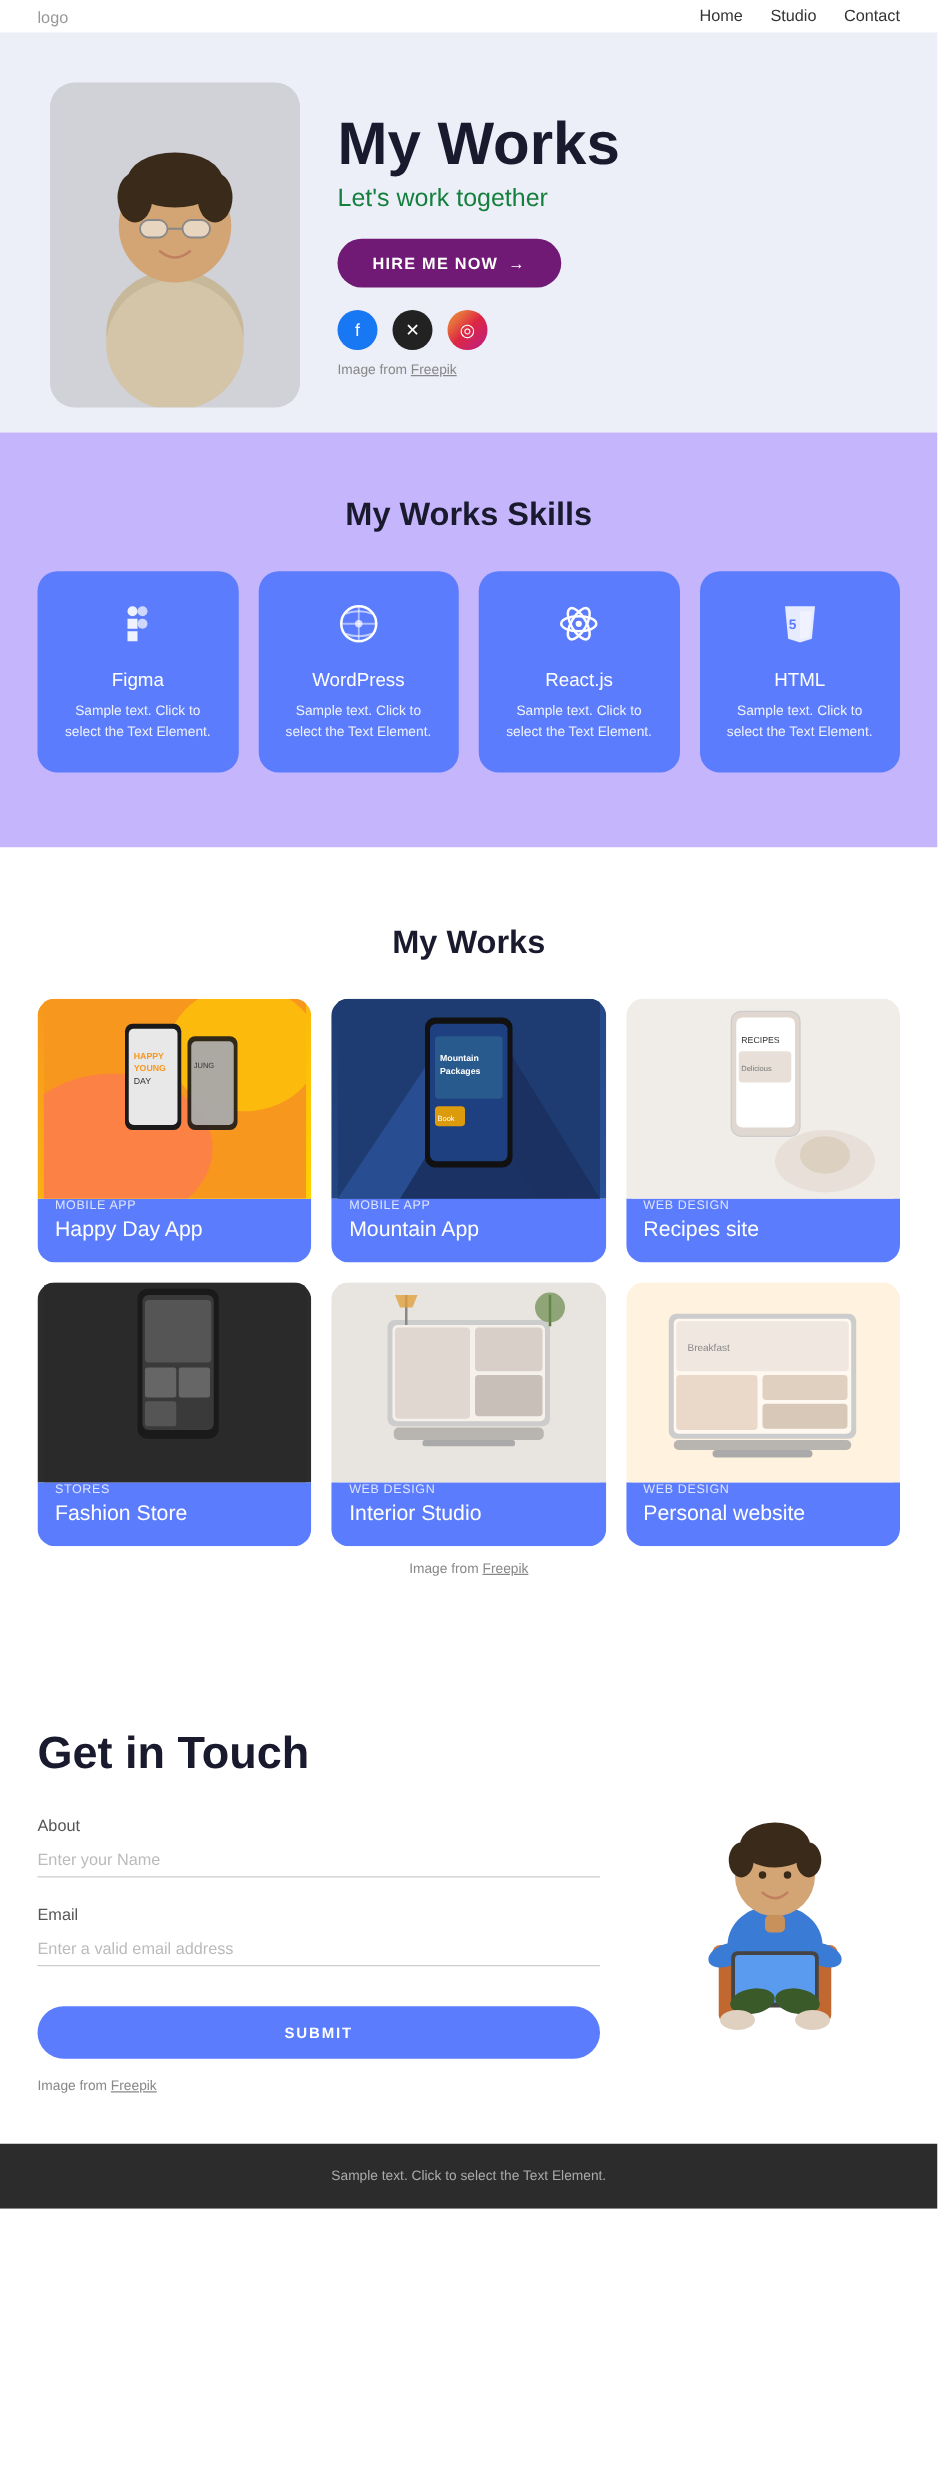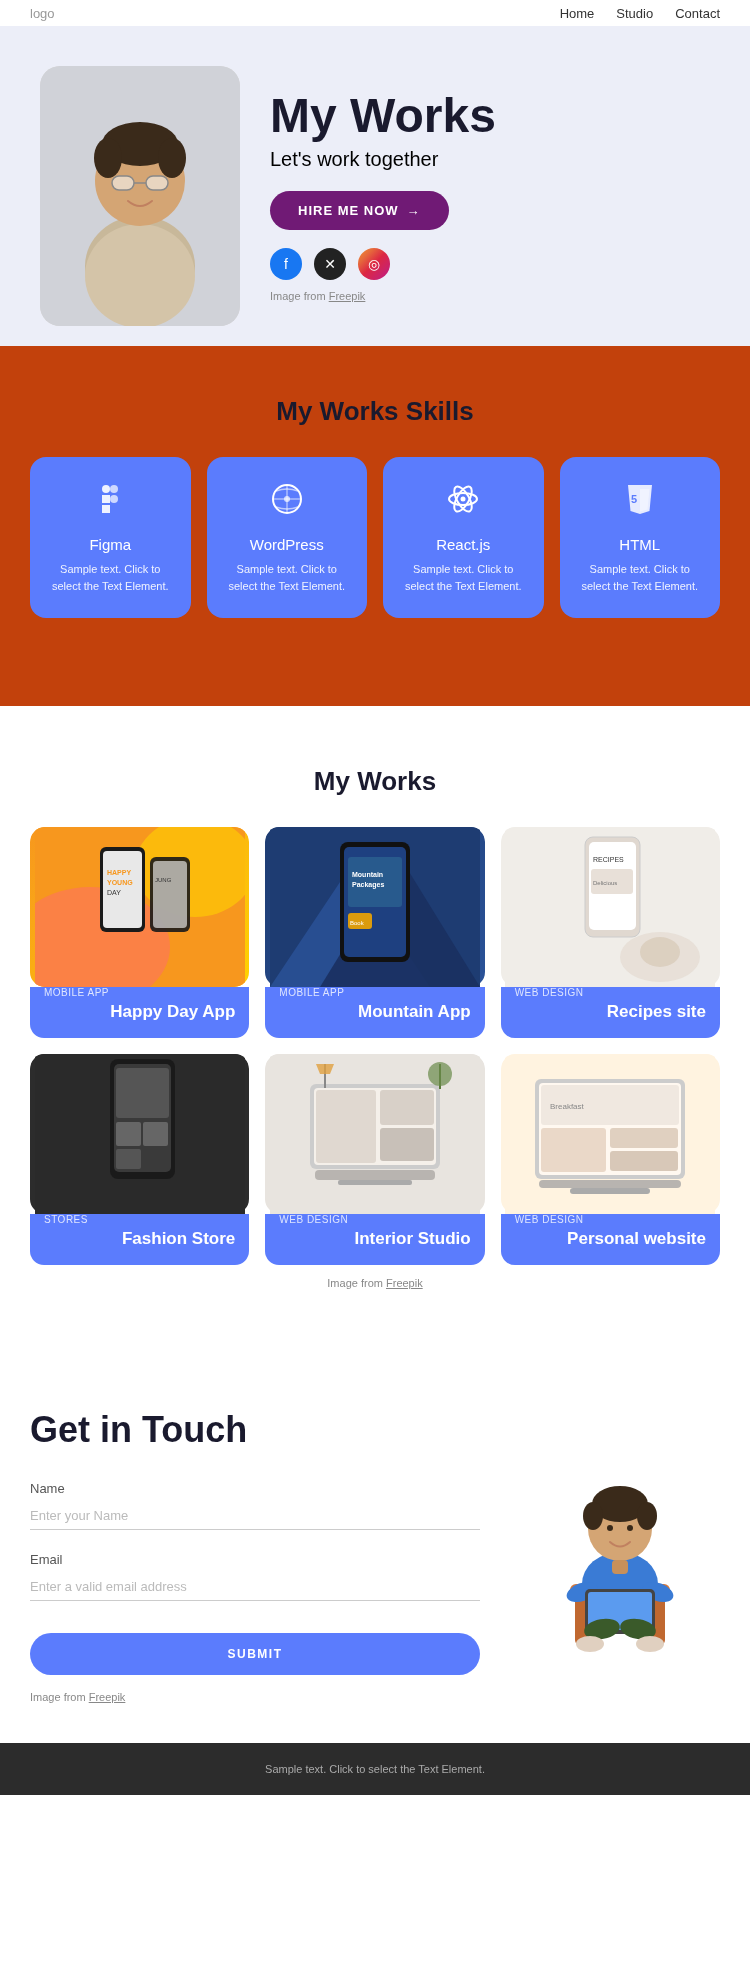--- a/index.html
+++ b/index.html
@@ -23,41 +23,41 @@
       min-height: 320px;
     }
     .hero-img {
       width: 200px; min-width: 200px; height: 260px;
       border-radius: 20px; overflow: hidden; background: #d4d4d4;
       display: flex; align-items: center; justify-content: center;
     }
     .hero-img svg { width: 100%; height: 100%; }
     .hero-content { flex: 1; }
     .hero-content h1 { font-size: 48px; font-weight: 800; color: #1a1a2e; line-height: 1.1; }
-    .hero-content .subtitle { color: #000000; font-size: 20px; margin: 6px 0 20px; }
+    .hero-content .subtitle { color: #15803d; font-size: 20px; margin: 6px 0 20px; }
     .hire-btn {
       background: #701a75; color: #fff; border: none; border-radius: 30px;
       padding: 12px 28px; font-size: 13px; font-weight: 600; letter-spacing: 1px;
       cursor: pointer; display: inline-flex; align-items: center; gap: 8px;
     }
     .social-icons { display: flex; gap: 12px; margin-top: 18px; }
     .social-icon {
       width: 32px; height: 32px; border-radius: 50%;
       display: flex; align-items: center; justify-content: center;
       font-size: 14px; cursor: pointer;
     }
     .social-icon.fb { background: #1877f2; color: #fff; }
     .social-icon.tw { background: #222; color: #fff; }
     .social-icon.ig { background: linear-gradient(135deg,#f09433,#e6683c,#dc2743,#cc2366,#bc1888); color: #fff; }
     .hero-credit { font-size: 11px; color: #888; margin-top: 10px; }
     .hero-credit a { color: #888; }
 
     
     .skills-section {
-      background: #c2410c; padding: 50px 30px 88px;
+      background: #c4b5fd; padding: 50px 30px 60px;
     }
     .section-title { text-align: center; font-size: 26px; font-weight: 700; margin-bottom: 30px; color: #1a1a2e; }
     .skills-grid {
       display: grid; grid-template-columns: repeat(4,1fr); gap: 16px;
     }
     .skill-card {
       background: #5b7cfd; border-radius: 16px; padding: 24px 16px;
       color: #fff; text-align: center;
     }
     .skill-card .skill-icon { font-size: 36px; margin-bottom: 10px; }
@@ -67,27 +67,27 @@
     
     .works-section { padding: 60px 30px; background: #fff; }
     .works-grid { display: grid; grid-template-columns: repeat(3,1fr); gap: 16px; }
     .work-card {
       border-radius: 14px; overflow: hidden; position: relative;
       cursor: pointer;
     }
     .work-thumb-placeholder {
       width: 100%; height: 160px;
       display: flex; align-items: center; justify-content: center;
-      font-size: 11px; color: #aaa; border-radius: 15px;
+      font-size: 11px; color: #aaa;
     }
     .work-info {
       background: #5b7cfd; padding: 0 14px 16px;
     }
     .work-category { font-size: 10px; color: rgba(255,255,255,0.8); text-transform: uppercase; letter-spacing: 0.5px; margin-bottom: 4px; }
-    .work-title { font-size: 17px; font-weight: 700; color: #fff; text-align: right; }
+    .work-title { font-size: 17px; font-weight: 400; color: #fff; }
     .works-credit { text-align: center; font-size: 11px; color: #888; margin-top: 12px; }
     .works-credit a { color: #888; }
 
     
     .thumb-happy { background: linear-gradient(135deg, #f7971e, #ffd200); display: flex; align-items: center; justify-content: center; position: relative; overflow: hidden; }
     .thumb-mountain { background: linear-gradient(135deg, #1e3c72, #2a5298); }
     .thumb-recipes { background: #f0ede8; }
     .thumb-fashion { background: #2c2c2c; }
     .thumb-interior { background: #e8e4df; }
     .thumb-personal { background: #fff3e0; }
@@ -384,21 +384,21 @@
   </div>
   <p class="works-credit">
     <span>Image from </span><a href="#">Freepik</a>
   </p>
 </section>
 
 <section class="contact-section">
   <div class="contact-form-area">
     <h2 class="contact-title">Get in Touch</h2>
     <div class="form-group">
-      <label>Name</label>
+      <label>About</label>
       <input type="text" placeholder="Enter your Name" style="">
     </div>
     <div class="form-group">
       <label>Email</label>
       <input type="email" placeholder="Enter a valid email address" style="">
     </div>
     <button class="submit-btn">
       <span>SUBMIT</span>
     </button>
     <p class="contact-credit">

